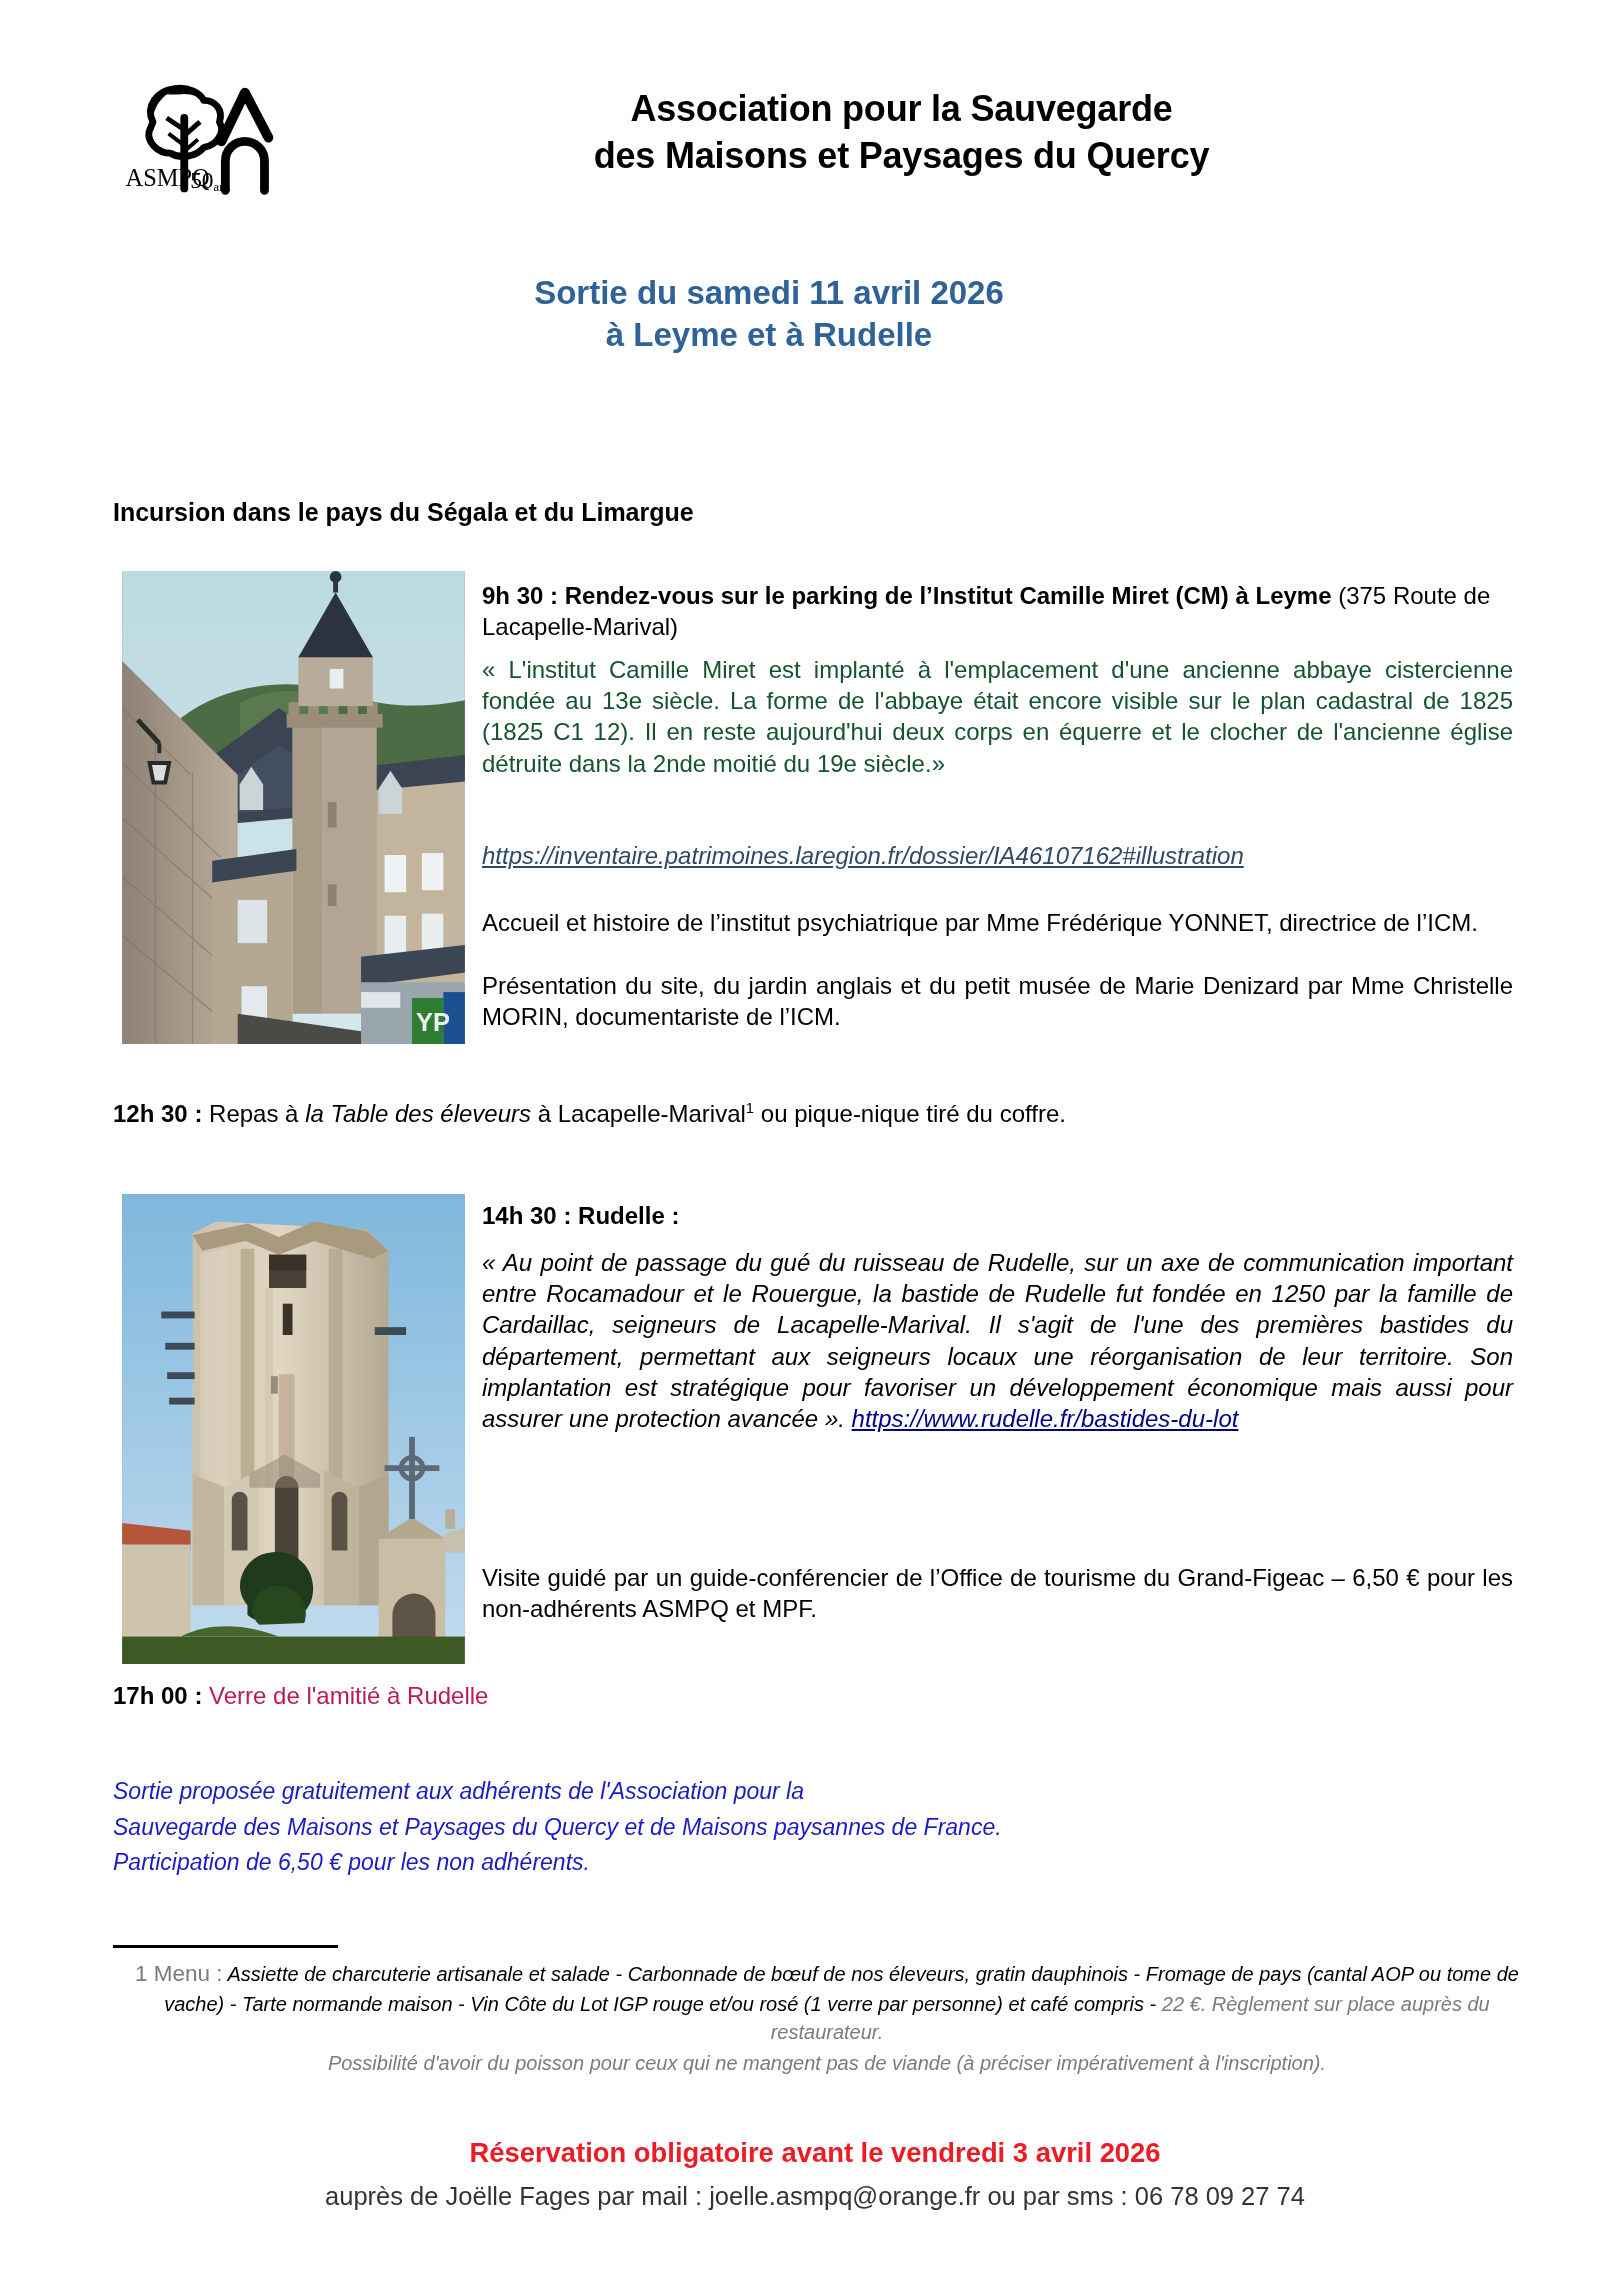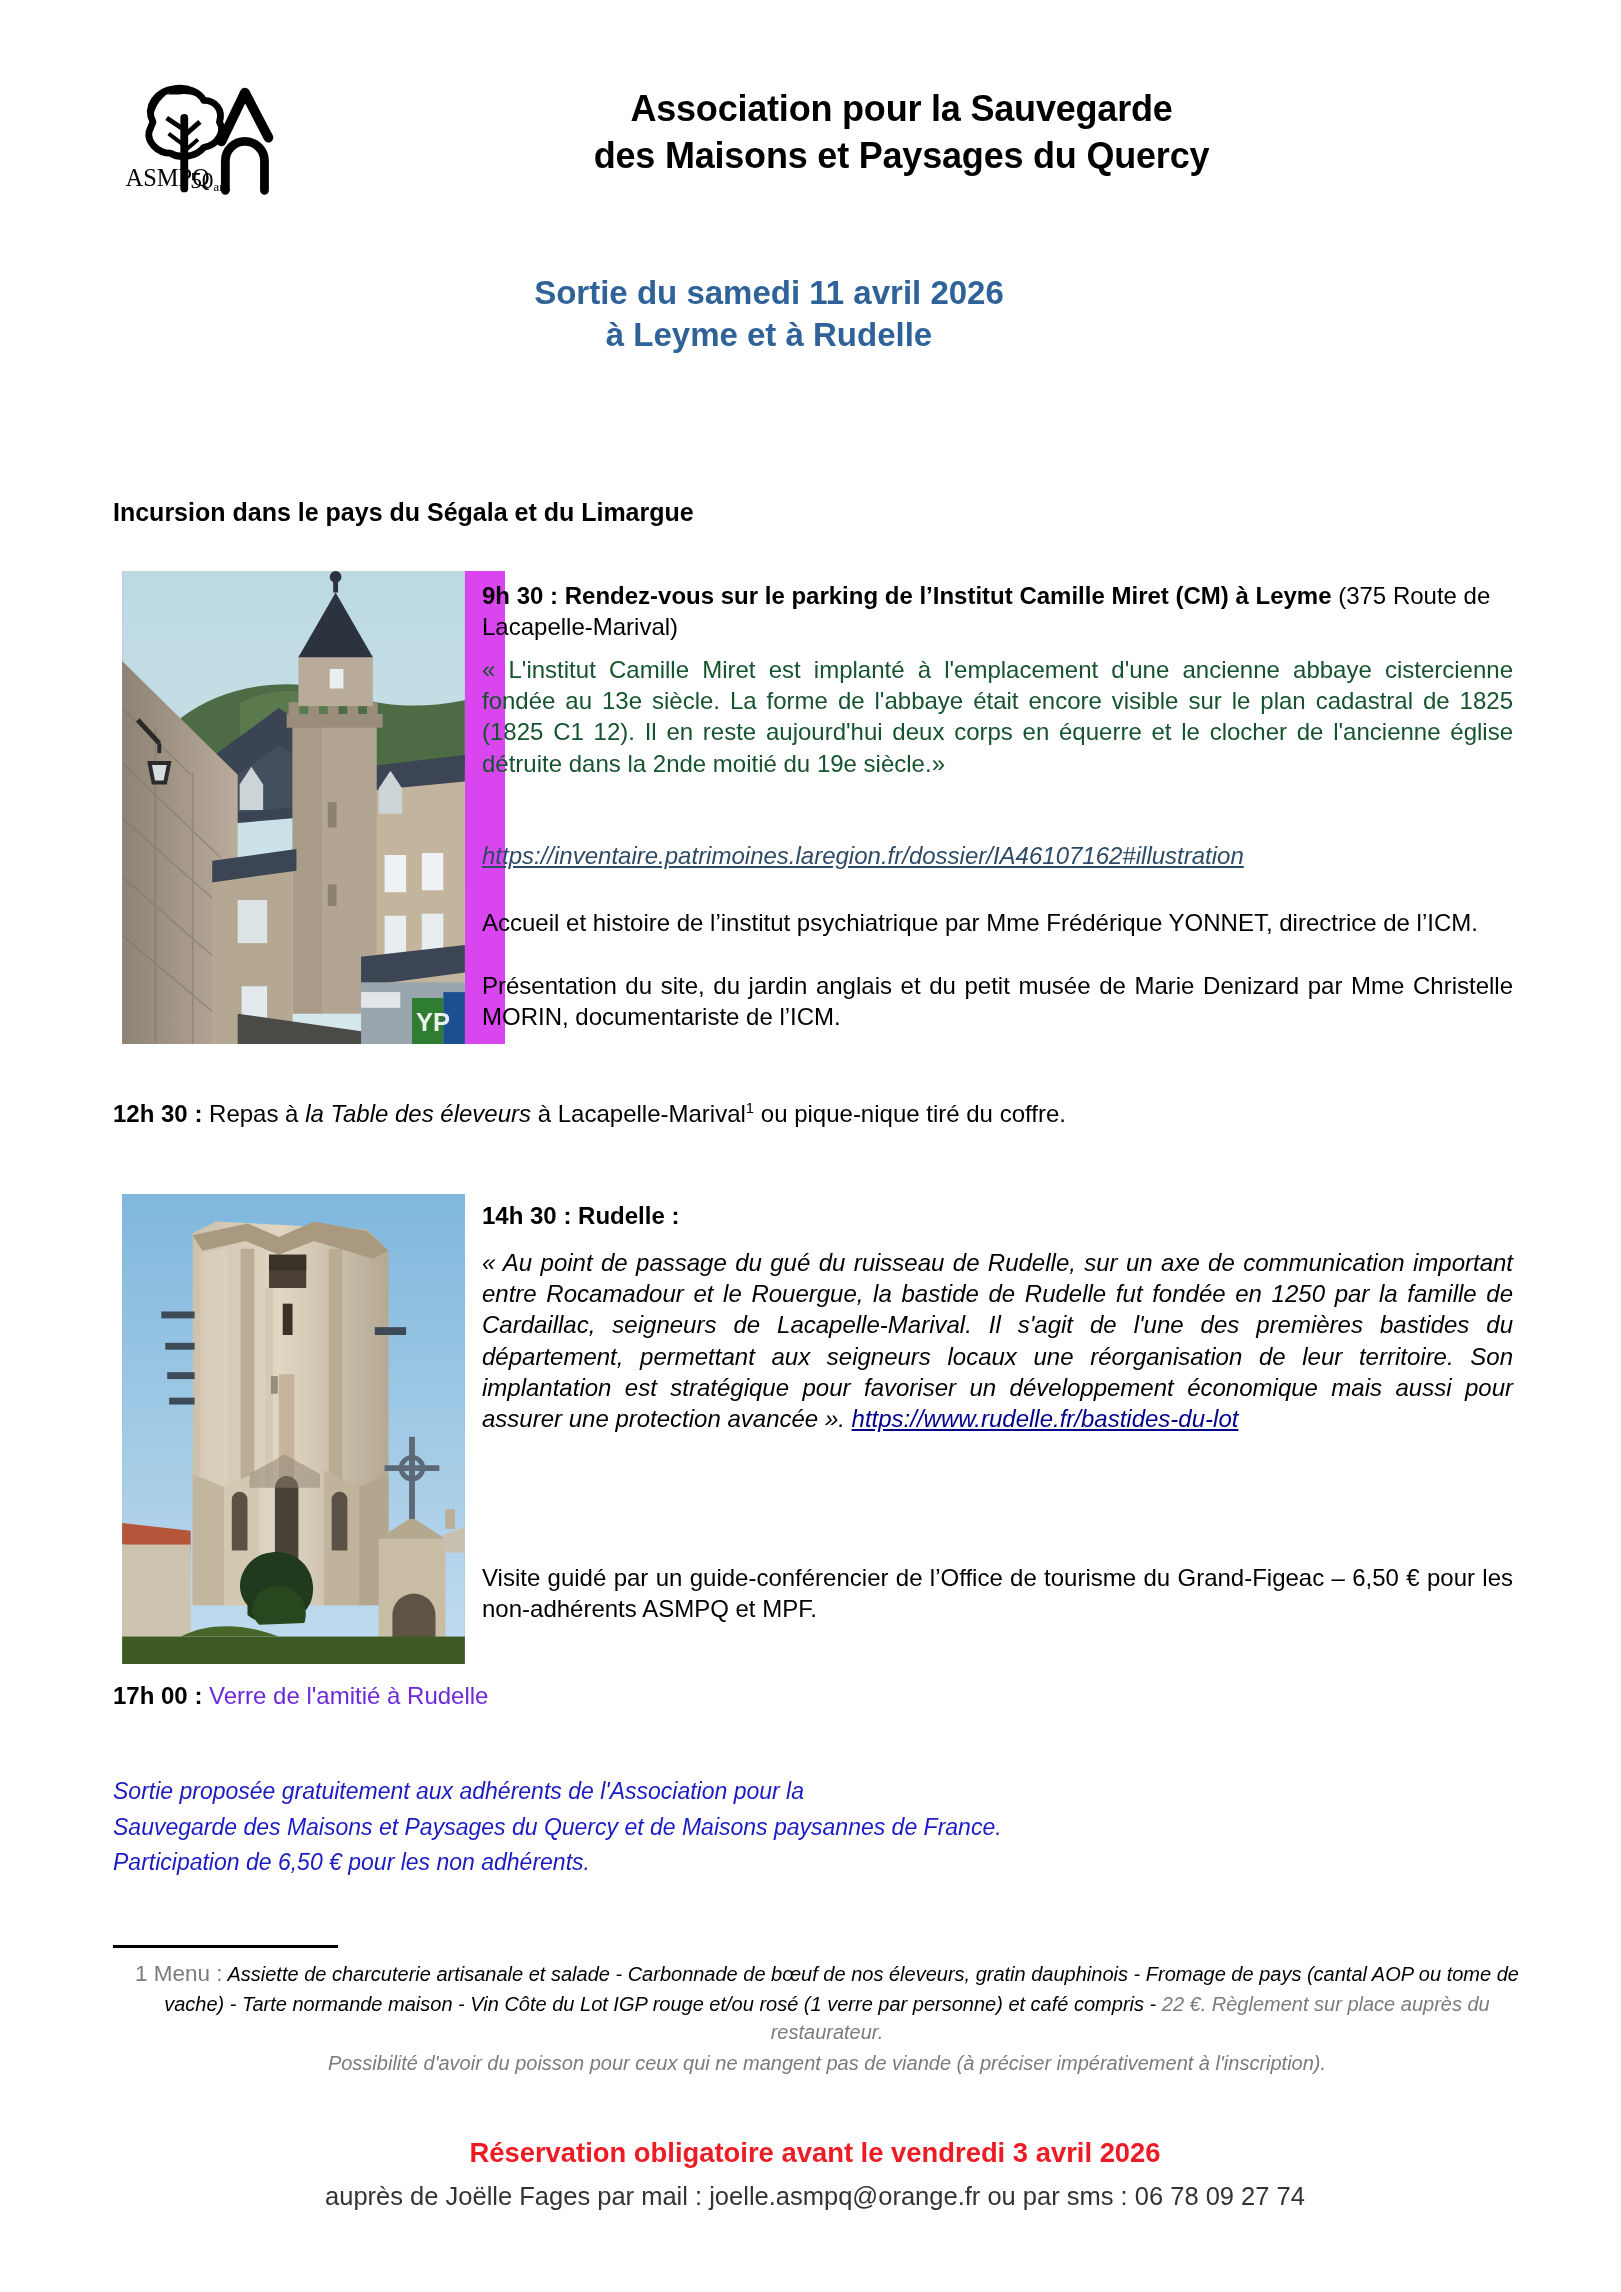--- a/index.html
+++ b/index.html
@@ -73,21 +73,21 @@
     font-size: 25px;
     font-weight: bold;
     color: #000000;
   }
 
   
   .photo1 {
     position: absolute;
     left: 122px;
     top: 571px;
-    width: 383px;
+    width: 343px;
     height: 473px;
     overflow: hidden;
     background: #d946ef;
   }
   .photo2 {
     position: absolute;
     left: 122px;
     top: 1194px;
     width: 343px;
     height: 470px;
@@ -191,21 +191,21 @@
   .footer-contact {
     position: absolute;
     left: 113px;
     top: 2182px;
     width: 1404px;
     text-align: center;
     color: #333333;
     font-size: 25.5px;
   }
 
-  .gray-text { color: #6d28d9; margin-top: 48px; }
+  .gray-text { color: #be185d; margin-top: 48px; }
   sup.fnref { font-size: 0.62em; vertical-align: super; }
 </style>
 </head>
 <body>
 
 <div class="page">
 
   <div class="header">
 
     <div class="logo">

